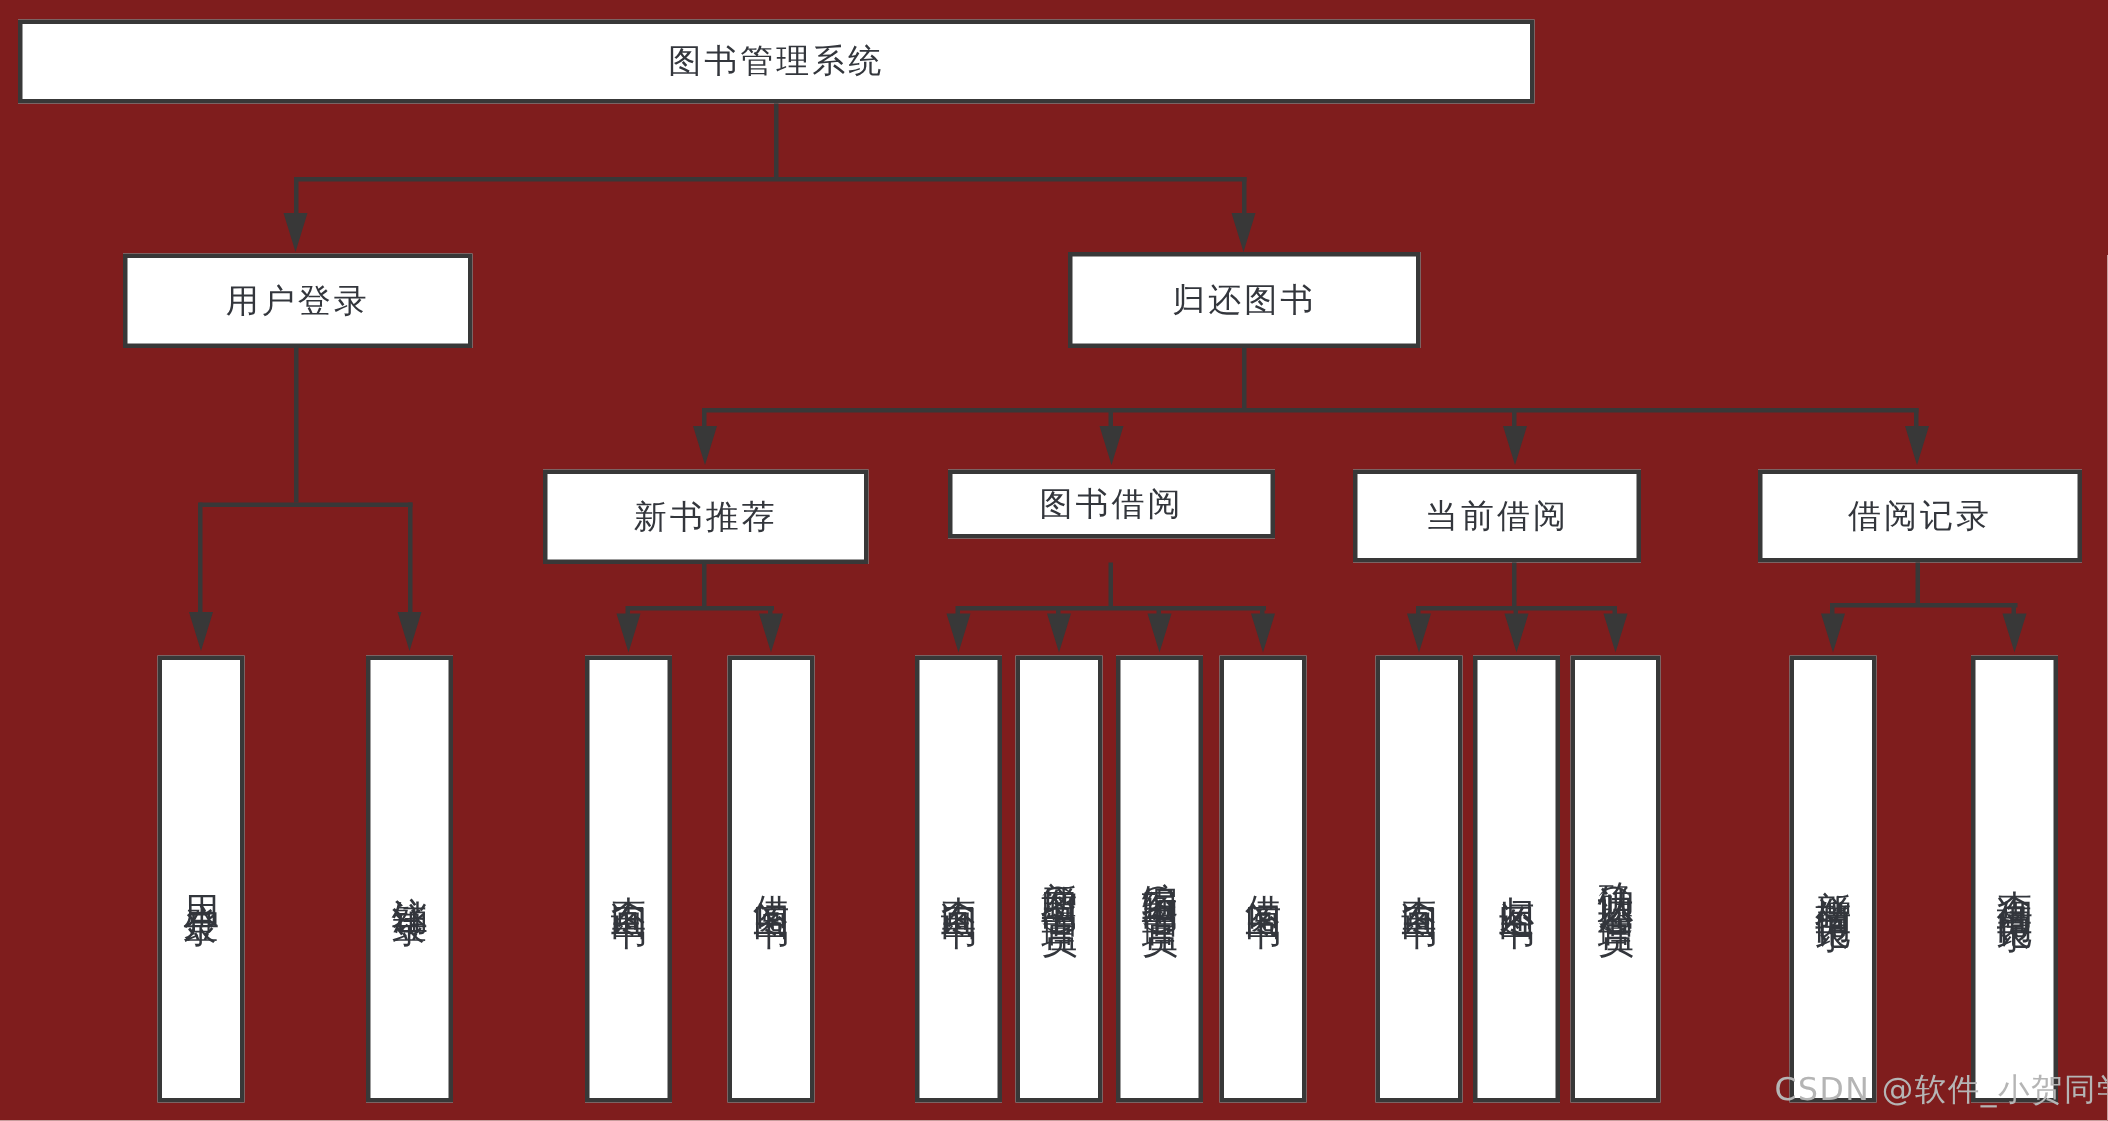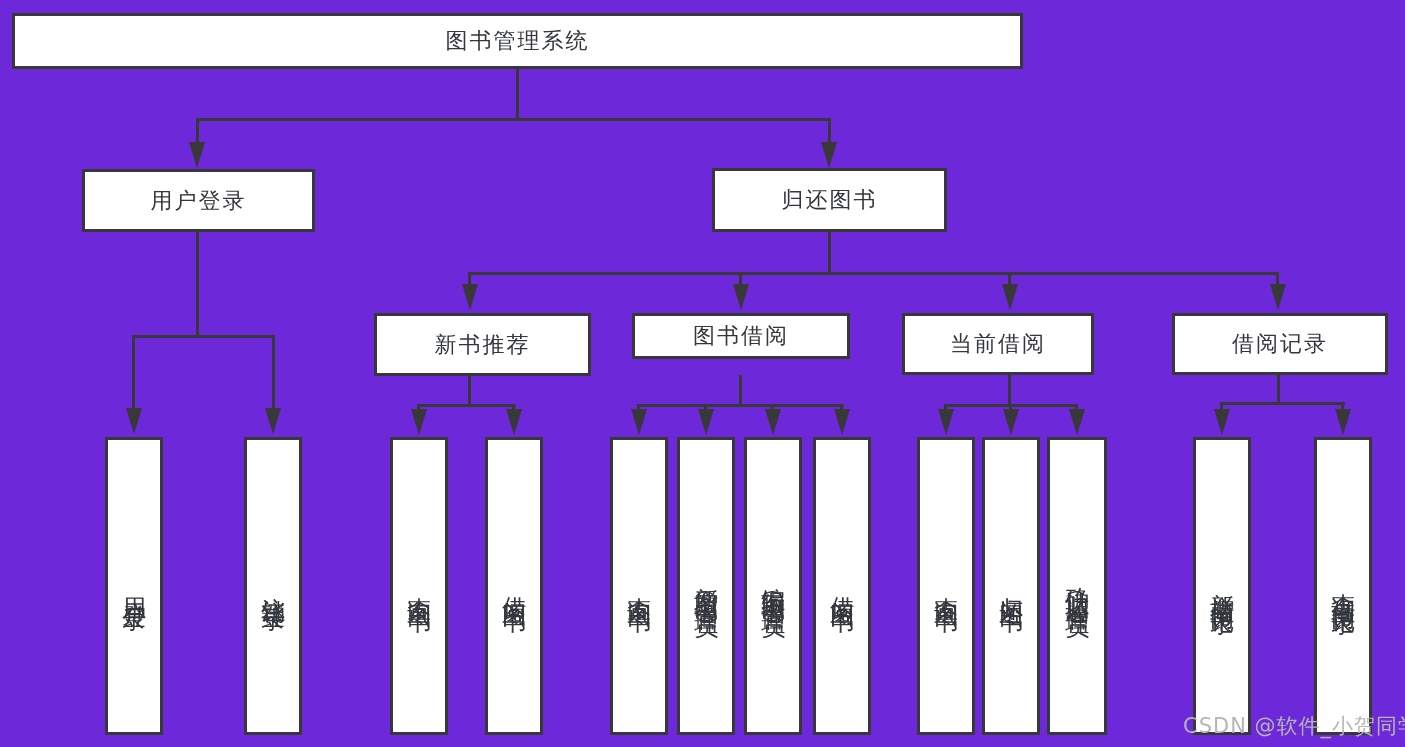--- a/index.html
+++ b/index.html
@@ -1,19 +1,19 @@
 <!DOCTYPE html>
 <html><head>
 <meta charset="utf-8">
 <style>
   html,body { margin:0; padding:0; background:#ffffff; }
   .canvas {
     position:relative;
     width:1405px; height:747px;
-    background:#6d28d9;
+    background:#7f1d1d;
     font-family:"DejaVu Sans","Liberation Sans",sans-serif;
     overflow:hidden;
   }
   .box {
     position:absolute;
     border:3px solid #383838;
     background:#ffffff;
     box-sizing:border-box;
     display:flex;
     align-items:center;
@@ -80,21 +80,21 @@
   <div class="line" style="left:469px; top:272px; width:810px; height:3px;"></div>
   <div class="line" style="left:468px; top:272px; width:3px; height:12px;"></div>
   <div class="line" style="left:739px; top:272px; width:3px; height:12px;"></div>
   <div class="line" style="left:1008px; top:272px; width:3px; height:12px;"></div>
   <div class="line" style="left:1276px; top:272px; width:3px; height:12px;"></div>
   <div class="arrow" style="left:462px; top:284px;"></div>
   <div class="arrow" style="left:733px; top:284px;"></div>
   <div class="arrow" style="left:1002px; top:284px;"></div>
   <div class="arrow" style="left:1270px; top:284px;"></div>
 
-  <div class="box" style="left:374px; top:313px; width:217px; height:63px;">
+  <div class="box" style="left:362px; top:313px; width:217px; height:63px;">
     <span class="h-label">新书推荐</span>
   </div>
   <div class="box" style="left:632px; top:313px; width:218px; height:46px;">
     <span class="h-label">图书借阅</span>
   </div>
   <div class="box" style="left:902px; top:313px; width:192px; height:62px;">
     <span class="h-label">当前借阅</span>
   </div>
   <div class="box" style="left:1172px; top:313px; width:216px; height:62px;">
     <span class="h-label">借阅记录</span>

